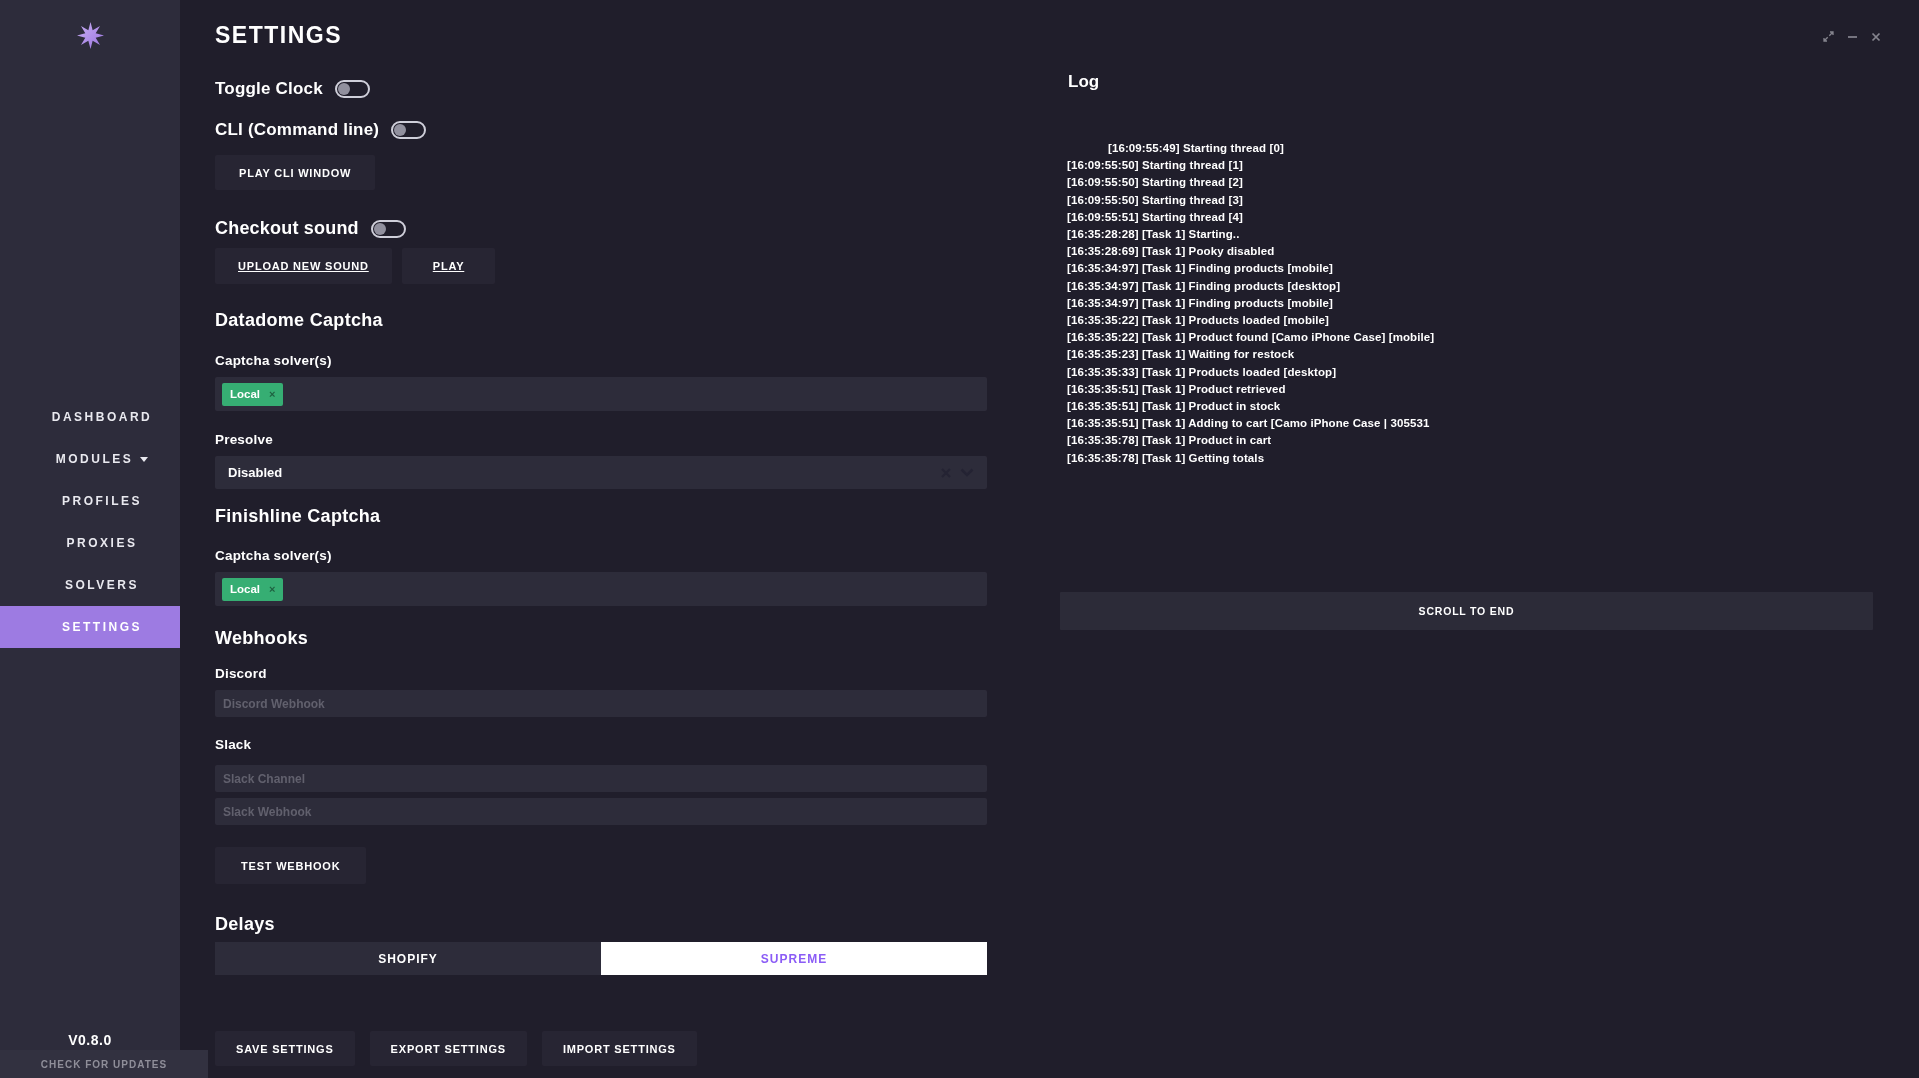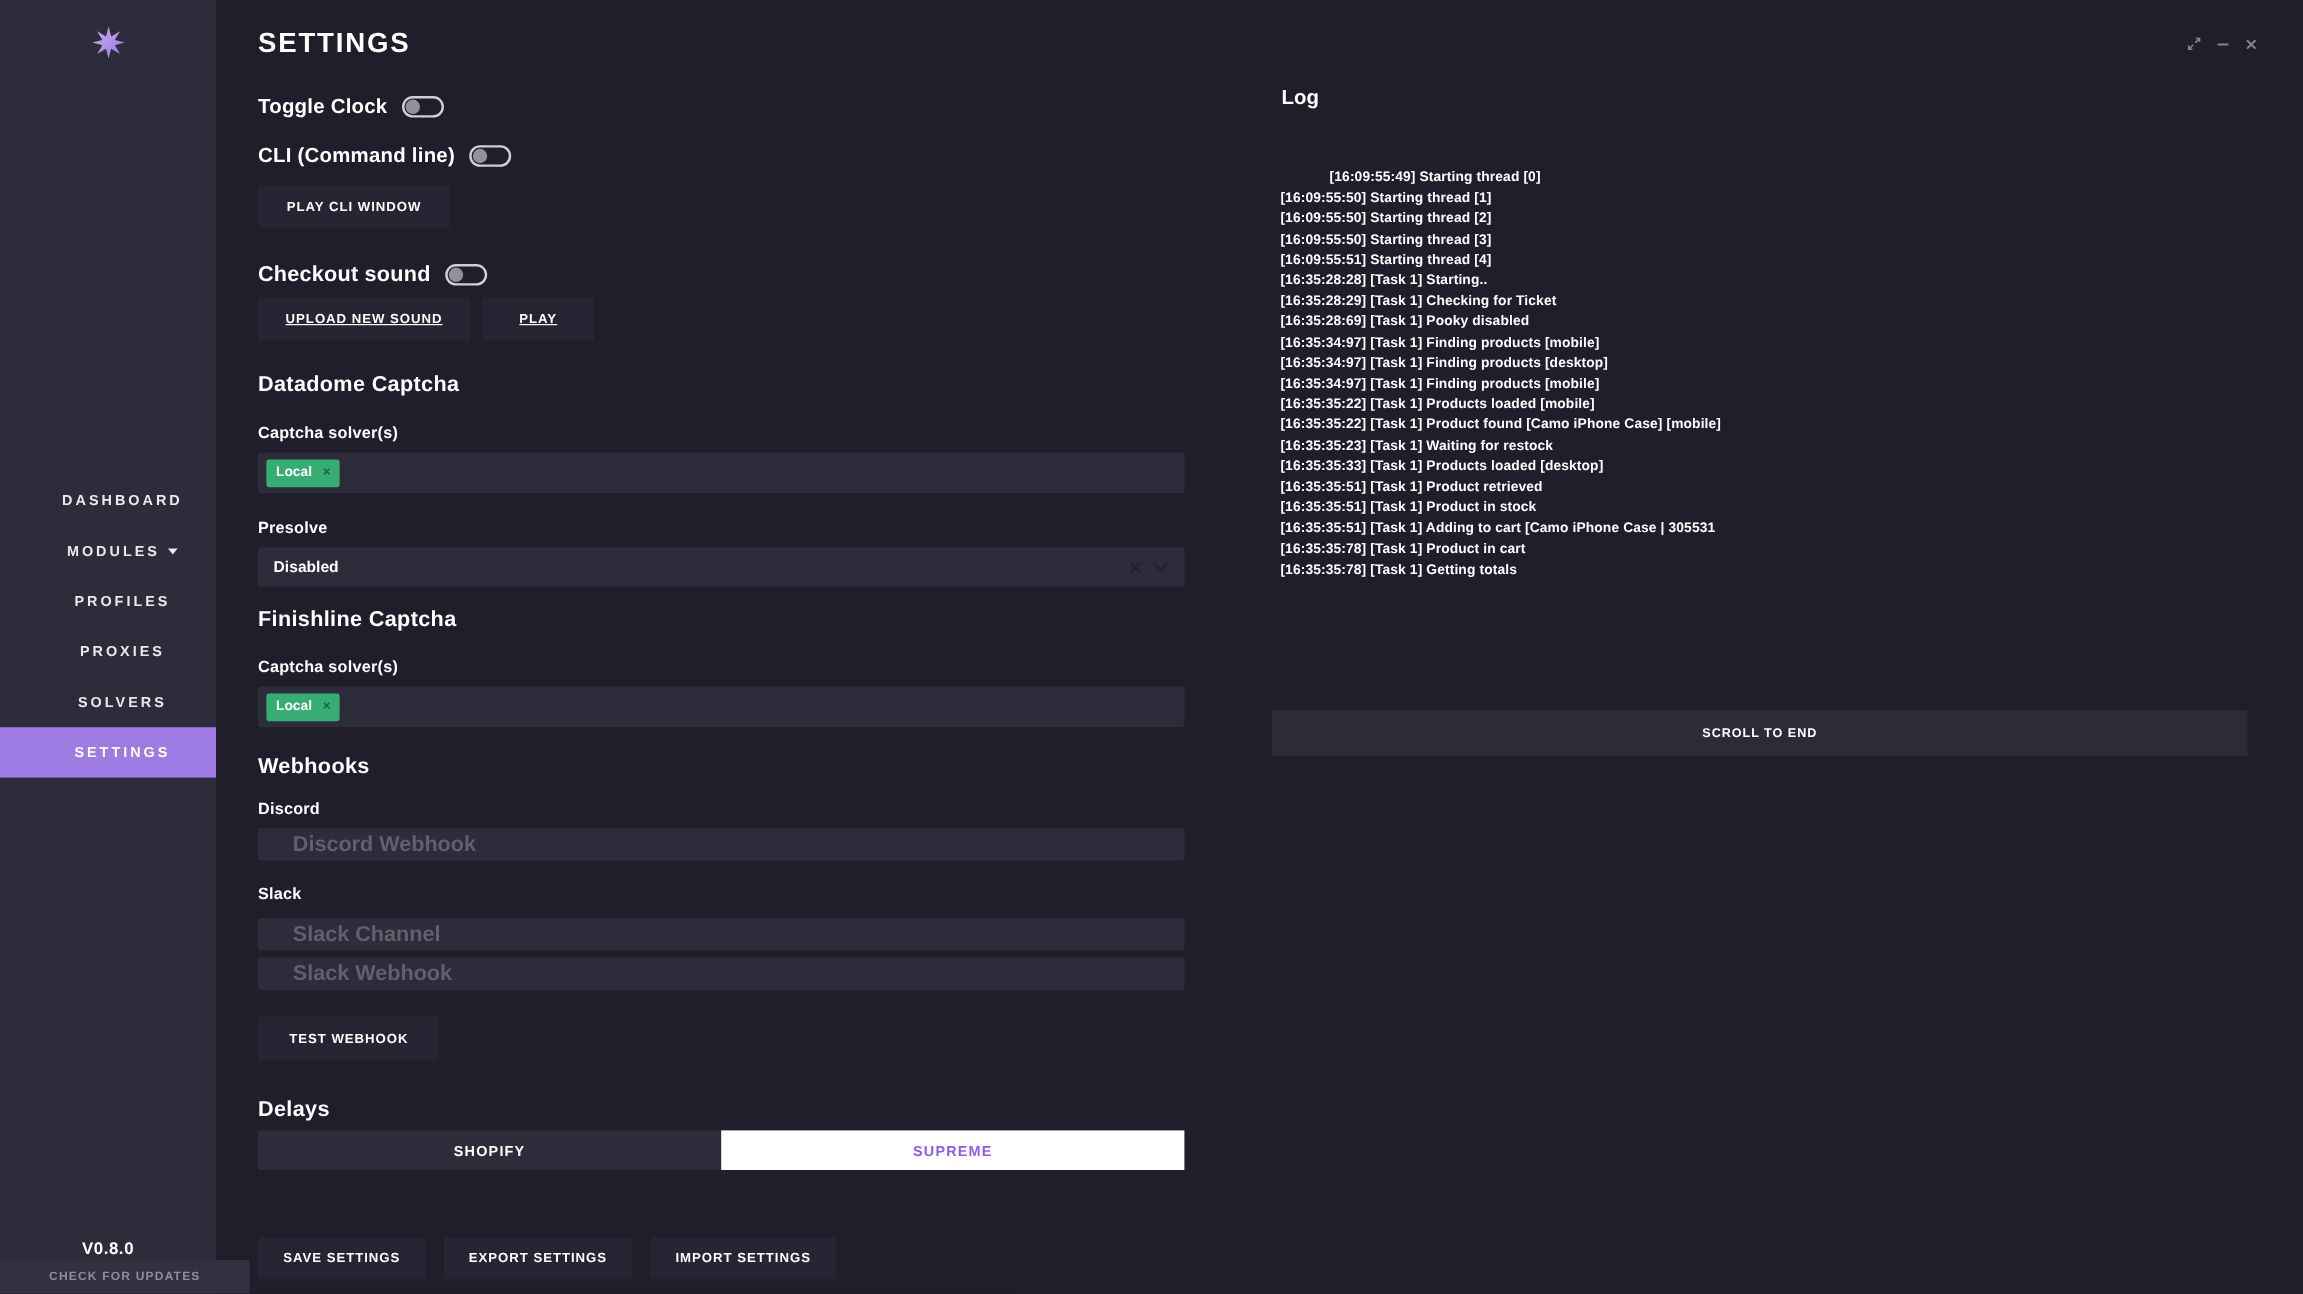--- a/index.html
+++ b/index.html
@@ -83,21 +83,21 @@
   .dd-icons svg { cursor:pointer; }
 
   .mt-solver1 { margin-top:19px; }
   .mt-presolve { margin-top:21px; }
   .mt-solver2 { margin-top:18px; }
   .mt-discord { margin-top:14px; }
   .mt-slack { margin-top:20px; }
 
   .text-input {
     margin-top:6px; width:100%; height:27px; background:#2d2c3a; border:none; border-radius:2px;
-    color:#d946ef; font-family:inherit; font-weight:700; font-size:18px; padding:0 29px; display:block;
+    color:#d946ef; font-family:inherit; font-weight:700; font-size:12px; padding:0 8px; display:block;
   }
   .text-input.second { margin-top:10px; }
   .text-input::placeholder { color:#61606d; opacity:1; }
   .test-btn { margin-top:22px; height:37px; padding:0 26px; }
 
   .segmented { margin-top:4px; display:flex; height:33px; }
   .seg-tab {
     flex:1; display:flex; align-items:center; justify-content:center; background:#2d2c3a;
     font-size:12px; letter-spacing:1px; color:#fff; cursor:pointer;
   }
@@ -298,21 +298,20 @@
         <div class="log-entry"><span>[16:09:55:50] Starting thread [1]</span></div>
 
         <div class="log-entry"><span>[16:09:55:50] Starting thread [2]</span></div>
 
         <div class="log-entry"><span>[16:09:55:50] Starting thread [3]</span></div>
 
         <div class="log-entry"><span>[16:09:55:51] Starting thread [4]</span></div>
 
         <div class="log-entry"><span>[16:35:28:28] [Task 1]  Starting..</span></div>
 
-        <div class="log-entry"><span>[16:35:28:29] [Task 1]  Checking for Ticket</span></div>
 
         <div class="log-entry"><span>[16:35:28:69] [Task 1]  Pooky disabled</span></div>
 
         <div class="log-entry"><span>[16:35:34:97] [Task 1]  Finding products [mobile]</span></div>
 
         <div class="log-entry"><span>[16:35:34:97] [Task 1]  Finding products [desktop]</span></div>
 
         <div class="log-entry"><span>[16:35:34:97] [Task 1]  Finding products [mobile]</span></div>
 
         <div class="log-entry"><span>[16:35:35:22] [Task 1]  Products loaded [mobile]</span></div>

